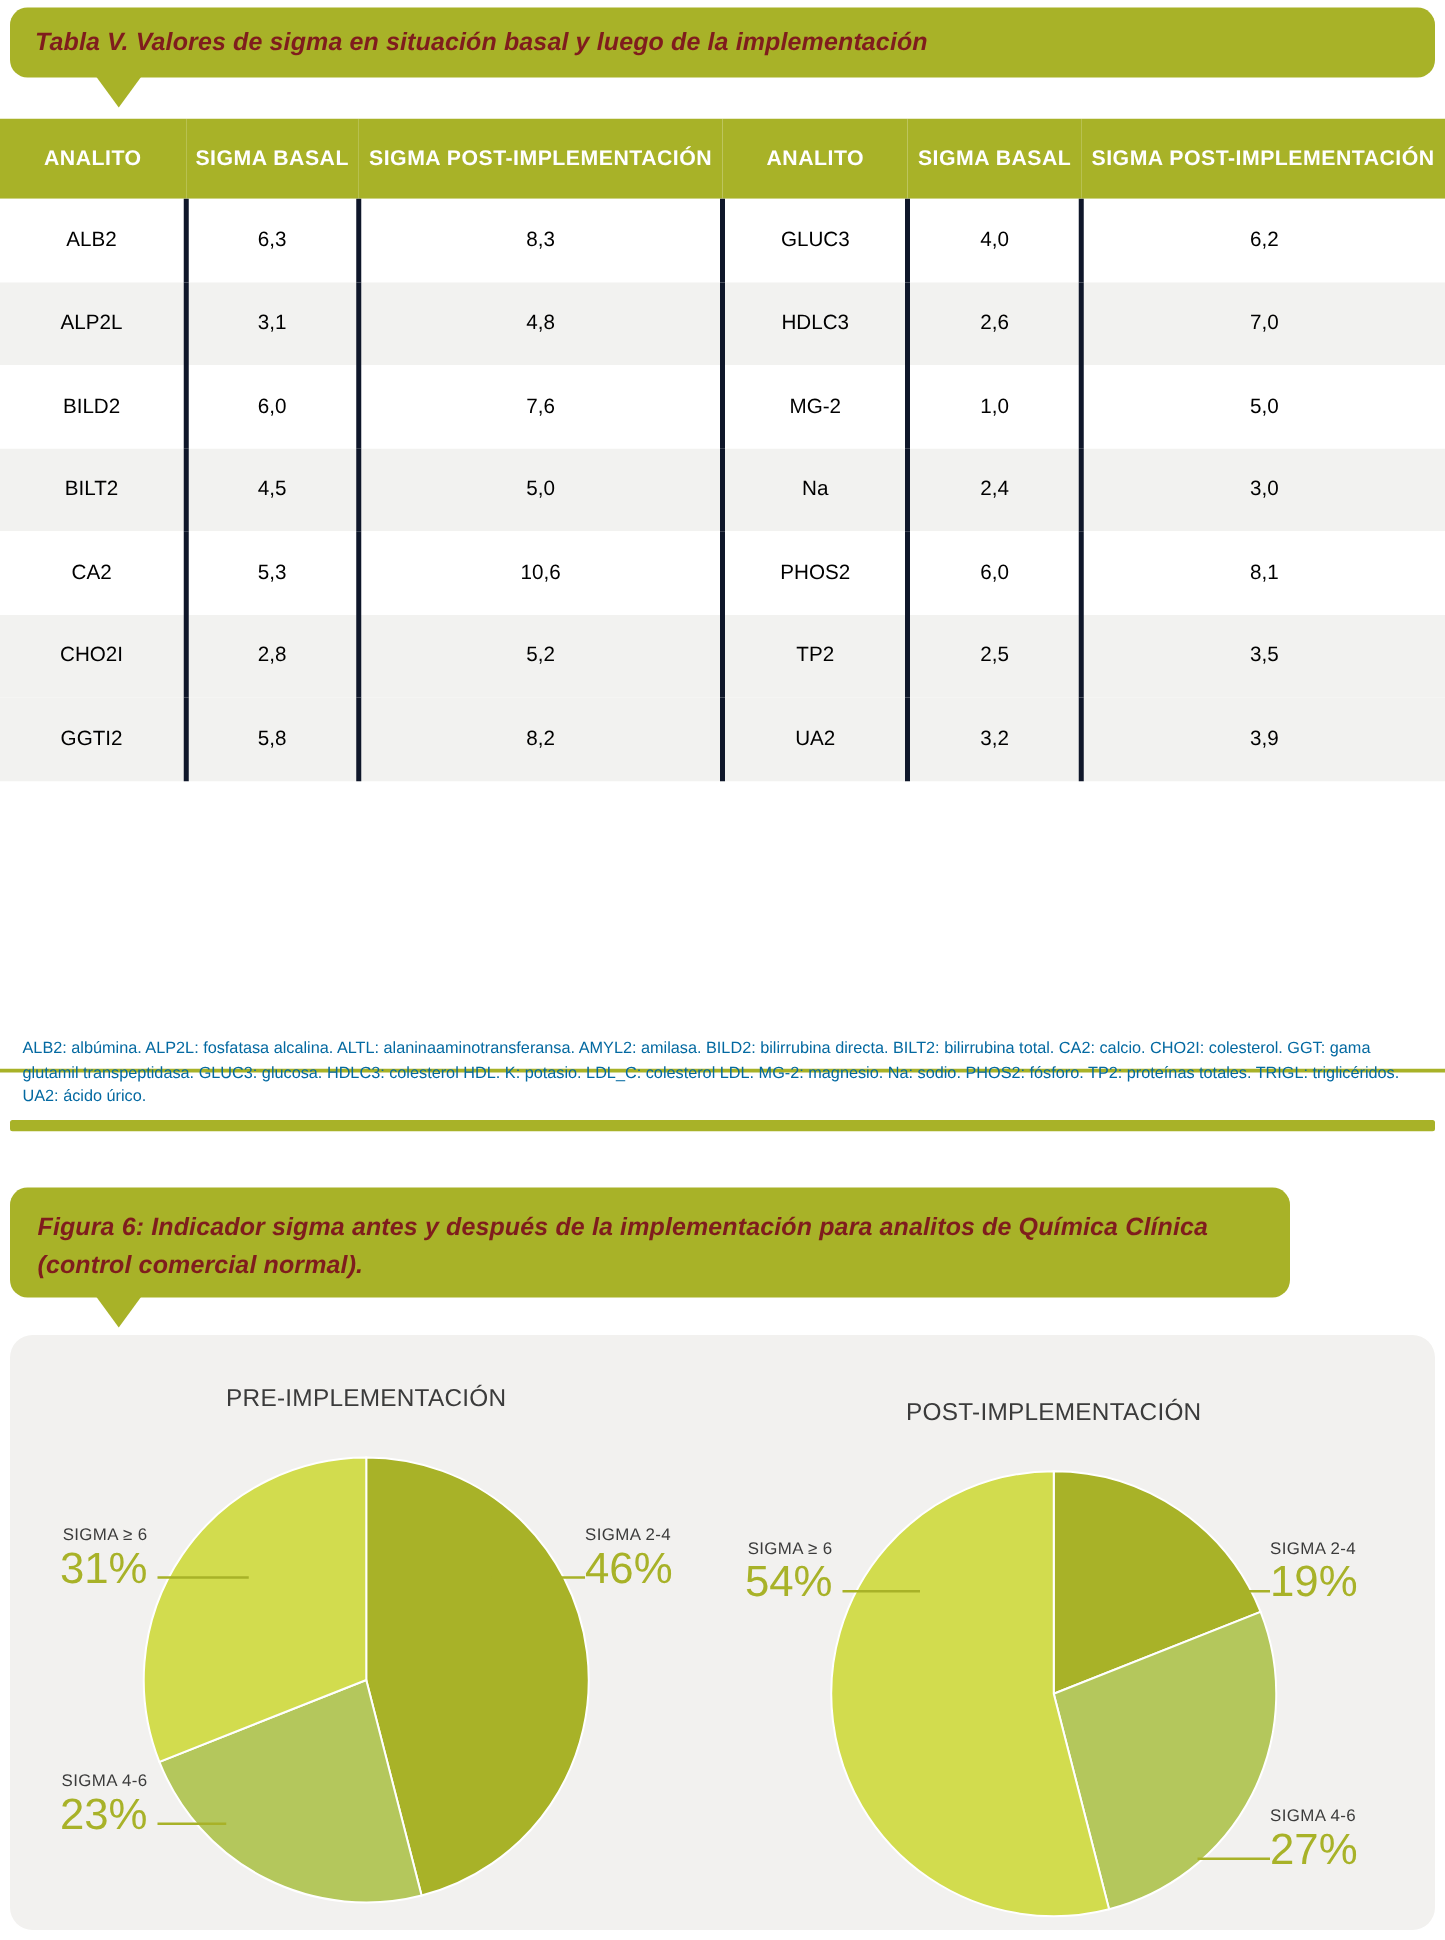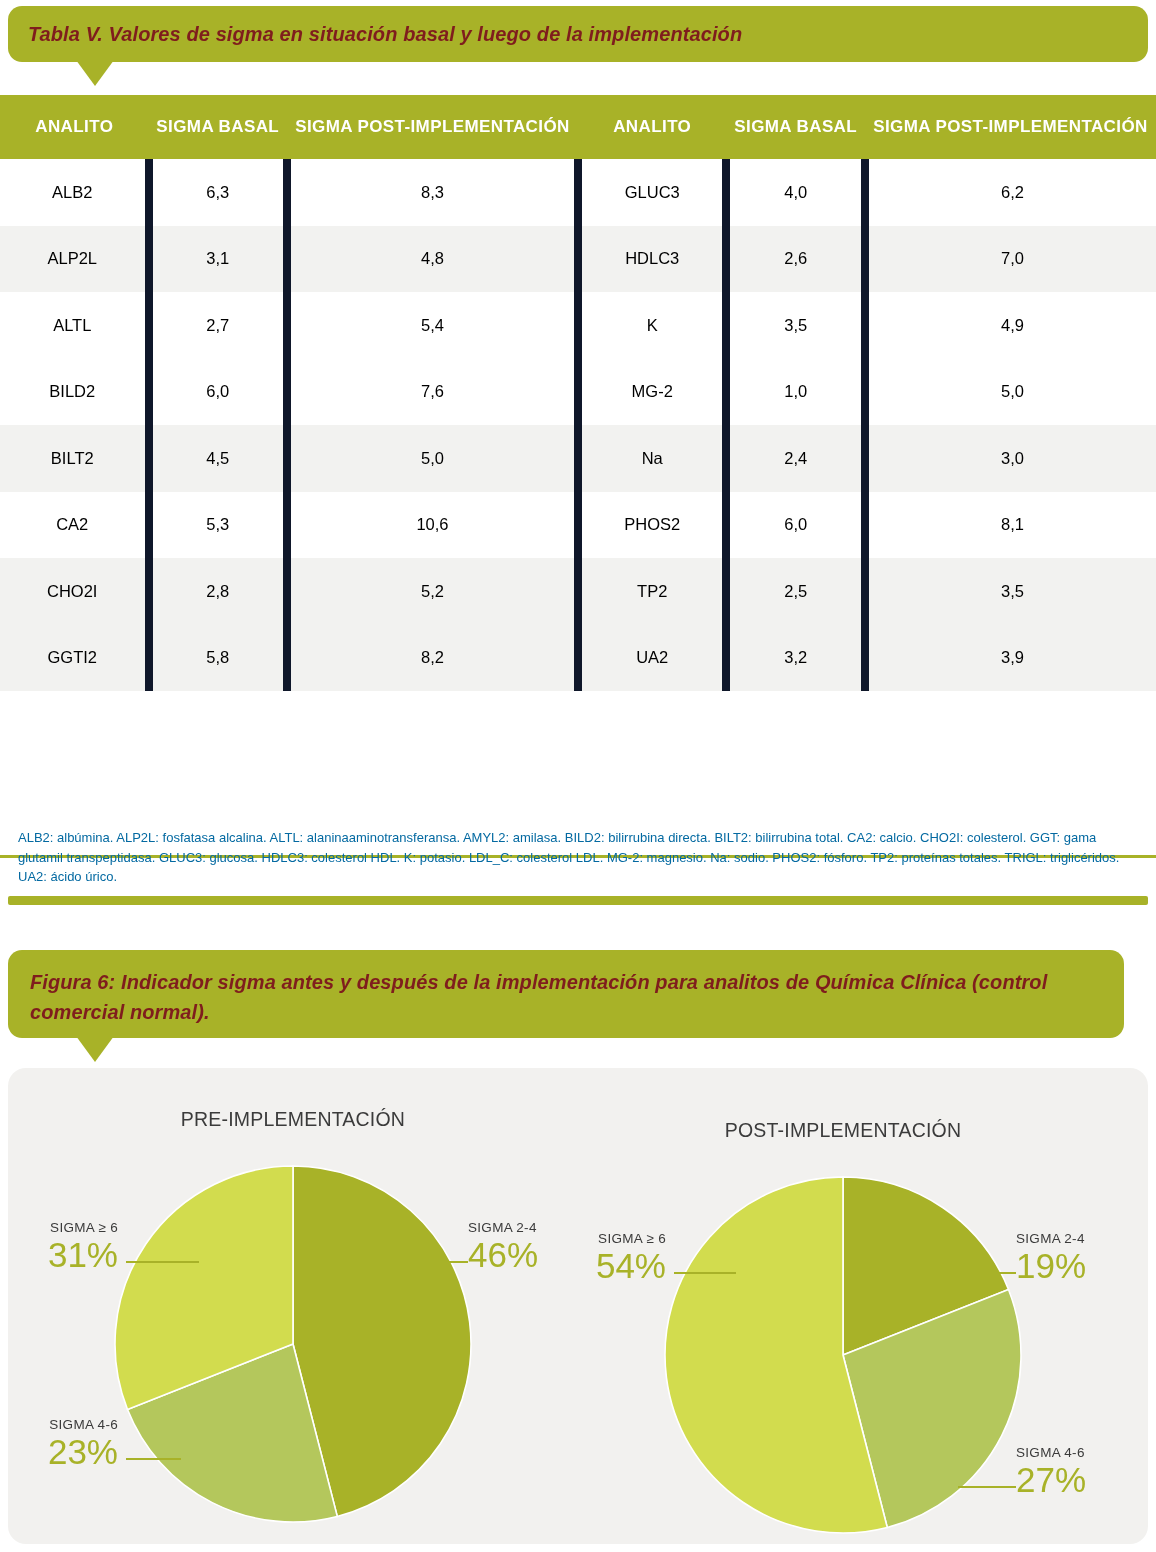--- a/index.html
+++ b/index.html
@@ -33,21 +33,21 @@
     position: absolute;
     width: 0; height: 0;
     border-left: 19px solid transparent;
     border-right: 19px solid transparent;
     border-top: 26px solid #A8B228;
   }
 
   #table-caption { left: 8px; top: 6px; width: 1140px; height: 56px; padding: 13px 0 0 20px; }
   #table-caption-tail { left: 76px; top: 60px; }
 
-  #figure-caption { left: 8px; top: 950px; width: 1116px; height: 88px; padding: 17px 22px 0 22px; }
+  #figure-caption { left: 8px; top: 950px; width: 1024px; height: 88px; padding: 17px 22px 0 22px; }
   #figure-caption-tail { left: 76px; top: 1036px; }
 
   
   .table-wrap { position: absolute; left: 0; top: 95px; width: 1156px; }
   table.sigma { width: 1156px; border-collapse: collapse; table-layout: fixed; }
   table.sigma thead th {
     background: #A8B228;
     color: #ffffff;
     font-size: 17px;
     font-weight: bold;
@@ -62,21 +62,21 @@
     text-align: center;
     vertical-align: middle;
     font-size: 16.5px;
     color: #000000;
     background: #ffffff;
     border: none;
   }
   table.sigma tbody tr.alt td { background: #F2F2F0; }
   
   table.sigma tbody td.vl,
-  table.sigma thead th.vl { border-left: 8px solid #0f172a; }
+  table.sigma thead th.vl { border-left: 4px solid #0f172a; }
   table.sigma thead th.vl { border-left: none; }
   .table-bottom-rule {
     position: absolute; left: 0; width: 1156px; height: 3px; background: #A8B228;
   }
 
   
   col.c-analito { width: 148px; }
   col.c-basal   { width: 138px; }
   col.c-post    { width: 290px; }
 
@@ -177,28 +177,20 @@
           </tr>
           <tr class="alt">
             <td>ALP2L</td>
             <td class="vl">3,1</td>
             <td class="vl">4,8</td>
             <td class="vl">HDLC3</td>
             <td class="vl">2,6</td>
             <td class="vl">7,0</td>
           </tr>
           <tr>
-            <td>ALTL</td>
-            <td class="vl">2,7</td>
-            <td class="vl">5,4</td>
-            <td class="vl">K</td>
-            <td class="vl">3,5</td>
-            <td class="vl">4,9</td>
-          </tr>
-          <tr>
             <td>BILD2</td>
             <td class="vl">6,0</td>
             <td class="vl">7,6</td>
             <td class="vl">MG-2</td>
             <td class="vl">1,0</td>
             <td class="vl">5,0</td>
           </tr>
           <tr class="alt">
             <td>BILT2</td>
             <td class="vl">4,5</td>

